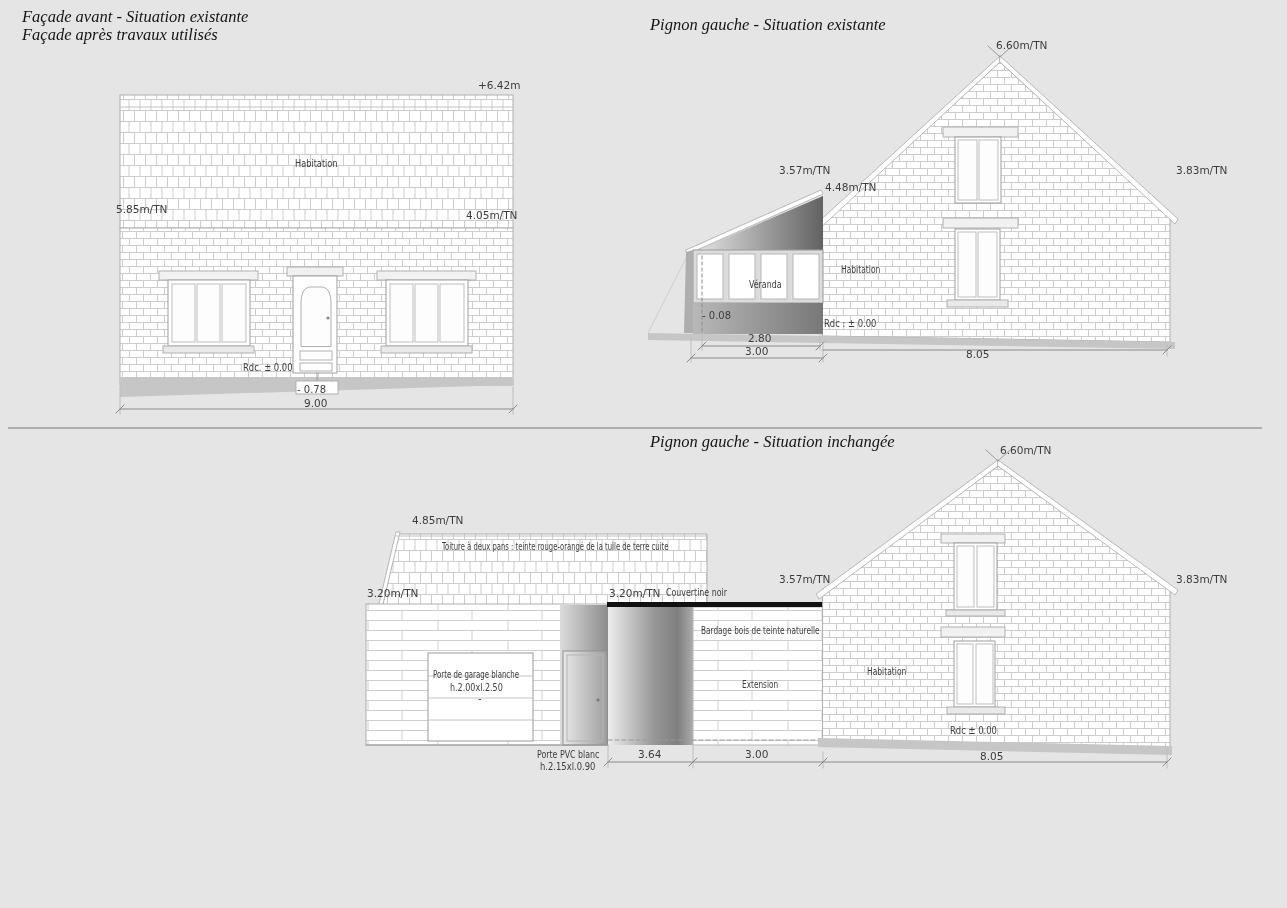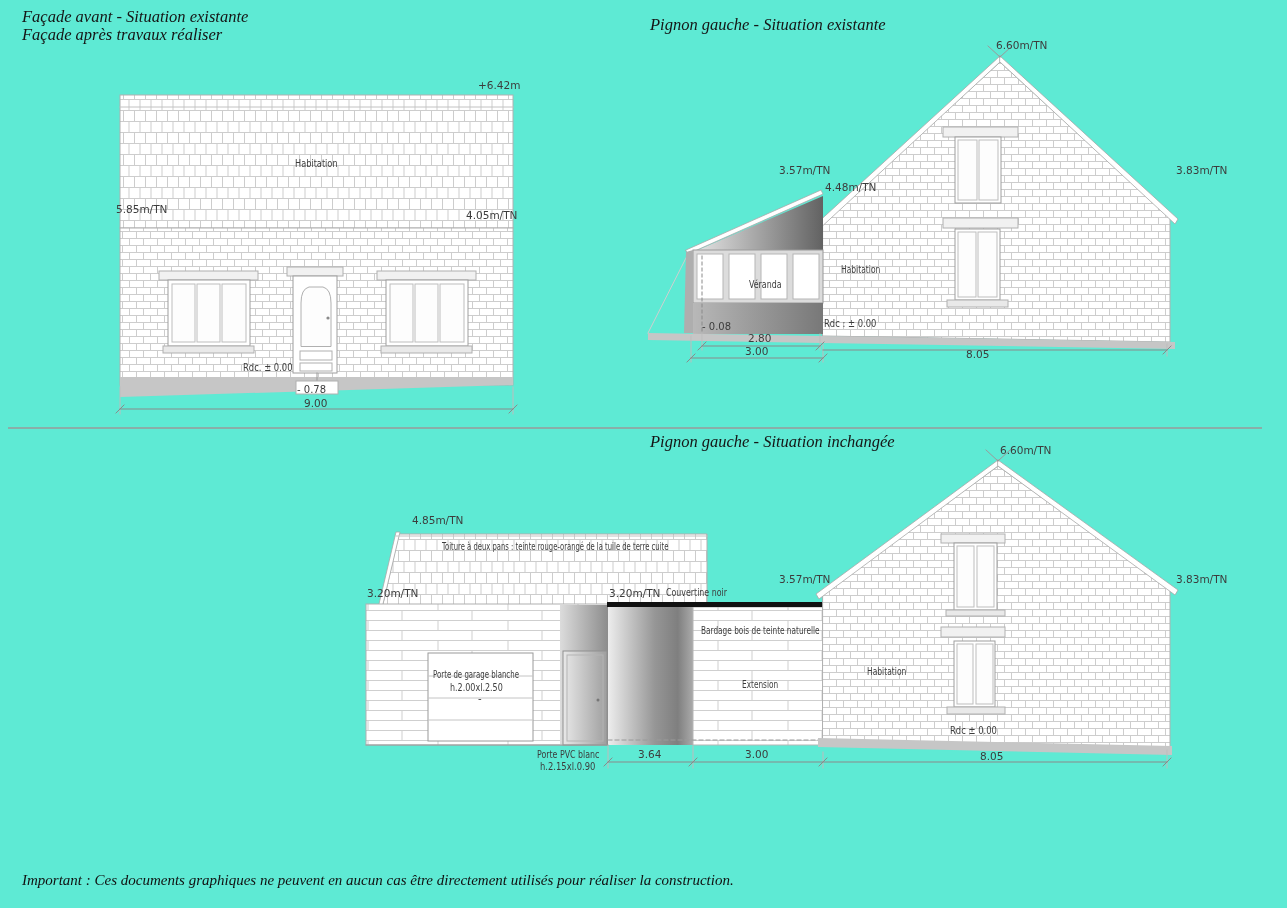--- a/index.html
+++ b/index.html
@@ -1,18 +1,18 @@
 <!DOCTYPE html>
 <html><head>
 <meta charset="utf-8">
 <style>
   html,body{margin:0;padding:0;background:#ffffff;}
   body{width:1287px;height:908px;position:relative;overflow:hidden;
        font-family:"DejaVu Sans",sans-serif;}
-  .sheet{position:absolute;inset:0;background:#5eead4;}
+  .sheet{position:absolute;inset:0;background:#e5e5e5;}
   svg.art{position:absolute;left:0;top:0;}
   .lbl{position:absolute;font-family:"DejaVu Sans",sans-serif;font-size:10.5px;
        color:#3c3c3c;white-space:nowrap;transform-origin:0 0;line-height:1.05;}
   .sm{font-size:10px;}
   .ttl{position:absolute;font-family:"Liberation Serif",serif;font-style:italic;
        font-size:16.5px;color:#151515;white-space:nowrap;line-height:1.1;}
   .note{position:absolute;font-family:"Liberation Serif",serif;font-style:italic;
         font-size:15px;color:#111;white-space:nowrap;}
   .s65{transform:scaleX(.65);} .s7{transform:scaleX(.7);} .s72{transform:scaleX(.72);}
   .s75{transform:scaleX(.75);} .s78{transform:scaleX(.78);} .s8{transform:scaleX(.8);}
@@ -224,37 +224,37 @@
       <line x1="608" y1="762" x2="1167" y2="762"></line>
       <line x1="604" y1="766" x2="612" y2="758"></line>
       <line x1="689" y1="766" x2="697" y2="758"></line>
       <line x1="819" y1="766" x2="827" y2="758"></line>
       <line x1="1163" y1="766" x2="1171" y2="758"></line>
     </g>
   </g>
 </svg>
 
 <div class="ttl" style="left:22px;top:8px">Façade avant - Situation existante</div>
-<div class="ttl" style="left:22px;top:26px">Façade après travaux réaliser</div>
+<div class="ttl" style="left:22px;top:26px">Façade après travaux utilisés</div>
 <div class="lbl" style="left:478px;top:80px">+6.42m</div>
 <div class="lbl s78" style="left:295px;top:158px">Habitation</div>
 <div class="lbl" style="left:116px;top:204px">5.85m/TN</div>
 <div class="lbl" style="left:466px;top:210px">4.05m/TN</div>
 <div class="lbl s8" style="left:243px;top:362px">Rdc. ± 0.00</div>
 <div class="lbl sm" style="left:297px;top:385px">- 0.78</div>
 <div class="lbl" style="left:304px;top:398px">9.00</div>
 
 <div class="ttl" style="left:650px;top:16px">Pignon gauche - Situation existante</div>
 <div class="lbl" style="left:996px;top:40px">6.60m/TN</div>
 <div class="lbl" style="left:779px;top:165px">3.57m/TN</div>
 <div class="lbl" style="left:825px;top:182px">4.48m/TN</div>
 <div class="lbl" style="left:1176px;top:165px">3.83m/TN</div>
 <div class="lbl s72" style="left:841px;top:264px">Habitation</div>
 <div class="lbl s75" style="left:749px;top:279px">Véranda</div>
-<div class="lbl sm" style="left:702px;top:322px">- 0.08</div>
+<div class="lbl sm" style="left:702px;top:311px">- 0.08</div>
 <div class="lbl s8" style="left:824px;top:318px">Rdc : ± 0.00</div>
 <div class="lbl" style="left:748px;top:333px">2.80</div>
 <div class="lbl" style="left:745px;top:346px">3.00</div>
 <div class="lbl" style="left:966px;top:349px">8.05</div>
 
 <div class="ttl" style="left:650px;top:433px">Pignon gauche - Situation inchangée</div>
 <div class="lbl" style="left:1000px;top:445px">6.60m/TN</div>
 <div class="lbl" style="left:412px;top:515px">4.85m/TN</div>
 <div class="lbl s65" style="left:442px;top:541px">Toiture à deux pans : teinte rouge-orangé de la tuile de terre cuite</div>
 <div class="lbl" style="left:367px;top:588px">3.20m/TN</div>
@@ -268,15 +268,14 @@
 <div class="lbl sm s7" style="left:433px;top:670px">Porte de garage blanche</div>
 <div class="lbl sm s8" style="left:450px;top:683px">h.2.00xl.2.50</div>
 <div class="lbl sm" style="left:478px;top:694px">-</div>
 <div class="lbl s75" style="left:537px;top:749px">Porte PVC blanc</div>
 <div class="lbl s8" style="left:540px;top:761px">h.2.15xl.0.90</div>
 <div class="lbl s8" style="left:950px;top:725px">Rdc  ± 0.00</div>
 <div class="lbl" style="left:638px;top:749px">3.64</div>
 <div class="lbl" style="left:745px;top:749px">3.00</div>
 <div class="lbl" style="left:980px;top:751px">8.05</div>
 
-<div class="note" style="left:22px;top:872px">Important : Ces documents graphiques ne peuvent en aucun cas être directement utilisés pour réaliser la construction.</div>
 
 </div>
 
 </body></html>

